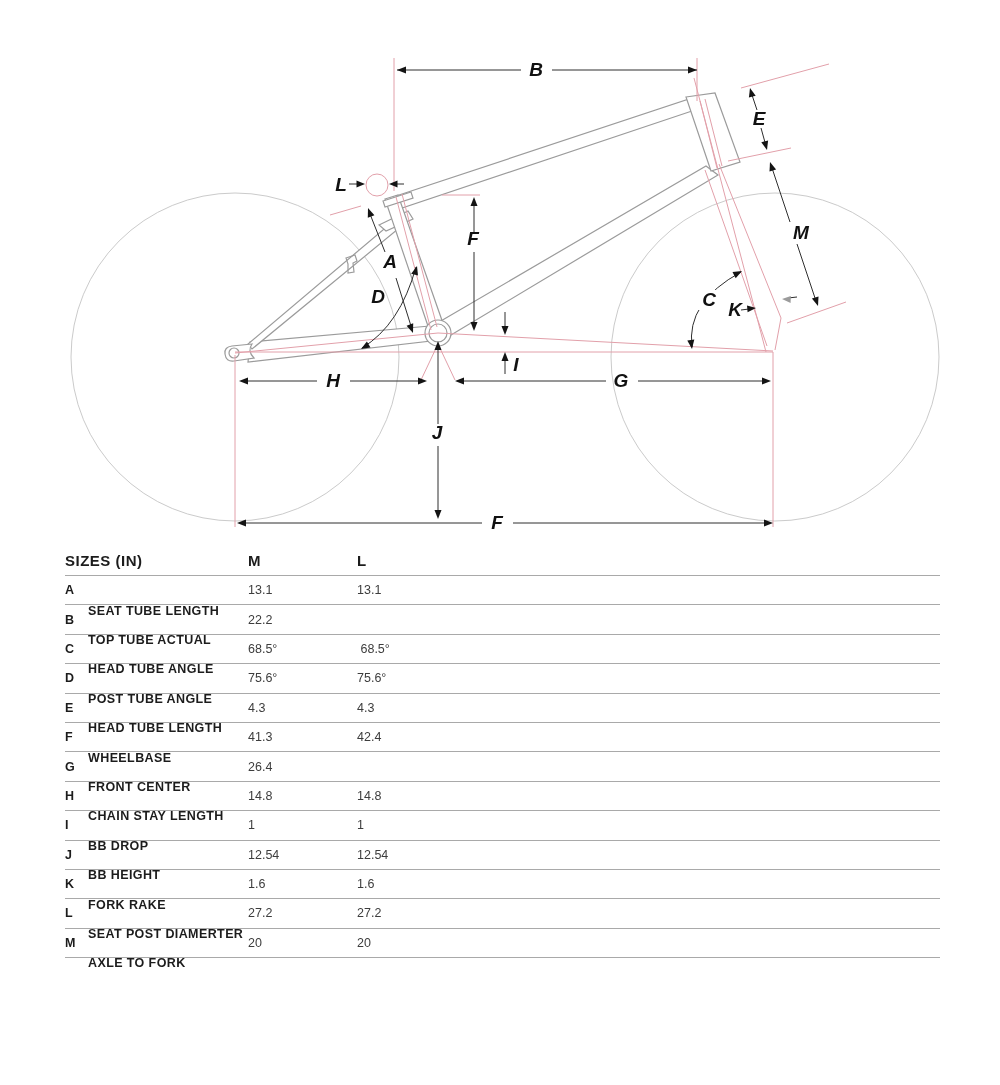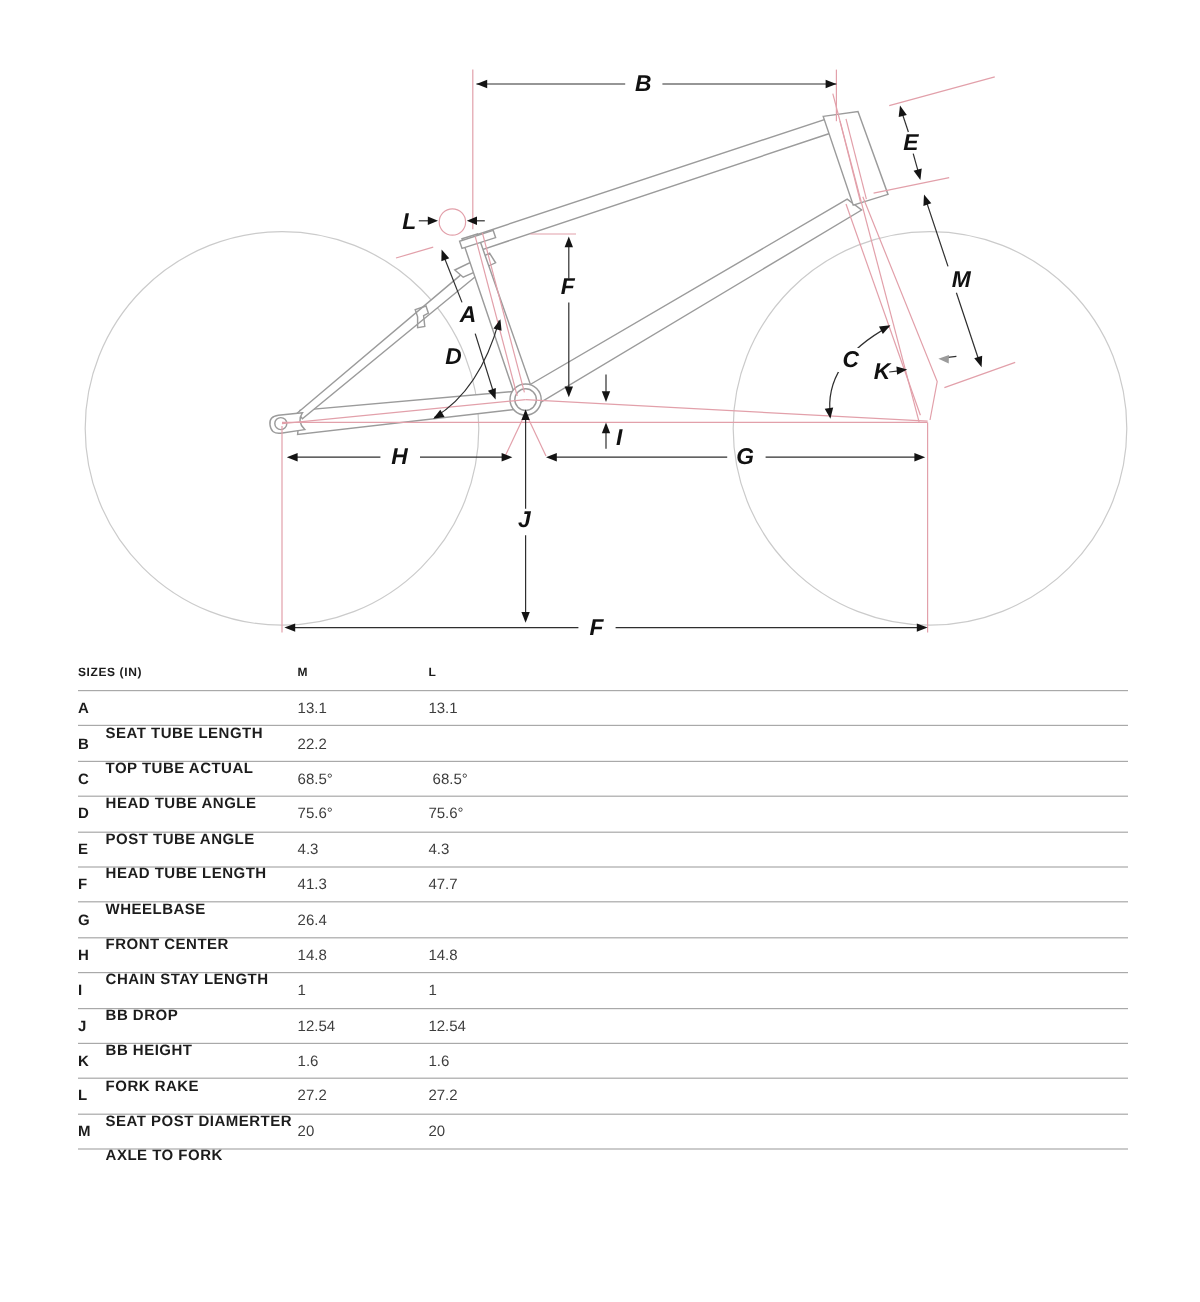--- a/index.html
+++ b/index.html
@@ -12,21 +12,21 @@
   .frameln{stroke:#9b9b9b;stroke-width:1.2;fill:none;}
   .red{stroke:#e2a0aa;stroke-width:1;fill:none;}
   .dim{stroke:#2e2e2e;stroke-width:1;fill:none;}
   .arr{fill:#141414;stroke:none;}
   .arrg{fill:#9b9b9b;stroke:none;}
   .dim-label{font-family:"Liberation Sans",sans-serif;font-style:italic;font-weight:bold;
              font-size:19px;fill:#111;text-anchor:middle;}
   
   .geo-table{position:absolute;left:65px;top:545px;width:875px;color:#1c1c1c;}
   .t-head{display:flex;height:30px;align-items:center;border-bottom:1px solid #a9a9a9;
-          font-weight:bold;font-size:10px;letter-spacing:.5px;}
+          font-weight:bold;font-size:15px;letter-spacing:.5px;}
   .th-sizes{width:183px;}
   .th-m{width:109px;}
   .th-l{flex:1;}
   .t-row{display:flex;height:28.4px;align-items:center;border-bottom:1px solid #a9a9a9;
          font-size:12.5px;letter-spacing:.4px;}
   .t-cell{display:block;}
   .t-key{width:23px;font-weight:bold;}
   .t-label{width:160px;font-weight:bold;margin-top:41px;}
   .t-m{width:109px;font-weight:normal;letter-spacing:0;color:#3d3d3d;}
   .t-l{flex:1;font-weight:normal;letter-spacing:0;color:#3d3d3d;}
@@ -218,21 +218,21 @@
         <div class="t-row">
           <span class="t-cell t-key">E</span>
           <span class="t-cell t-label">HEAD TUBE LENGTH</span>
           <span class="t-cell t-m">4.3</span>
           <span class="t-cell t-l">4.3</span>
         </div>
         <div class="t-row">
           <span class="t-cell t-key">F</span>
           <span class="t-cell t-label">WHEELBASE</span>
           <span class="t-cell t-m">41.3</span>
-          <span class="t-cell t-l">47.7</span>
+          <span class="t-cell t-l">42.4</span>
         </div>
         <div class="t-row">
           <span class="t-cell t-key">G</span>
           <span class="t-cell t-label">FRONT CENTER</span>
           <span class="t-cell t-m">26.4</span>
         </div>
         <div class="t-row">
           <span class="t-cell t-key">H</span>
           <span class="t-cell t-label">CHAIN STAY LENGTH</span>
           <span class="t-cell t-m">14.8</span>

